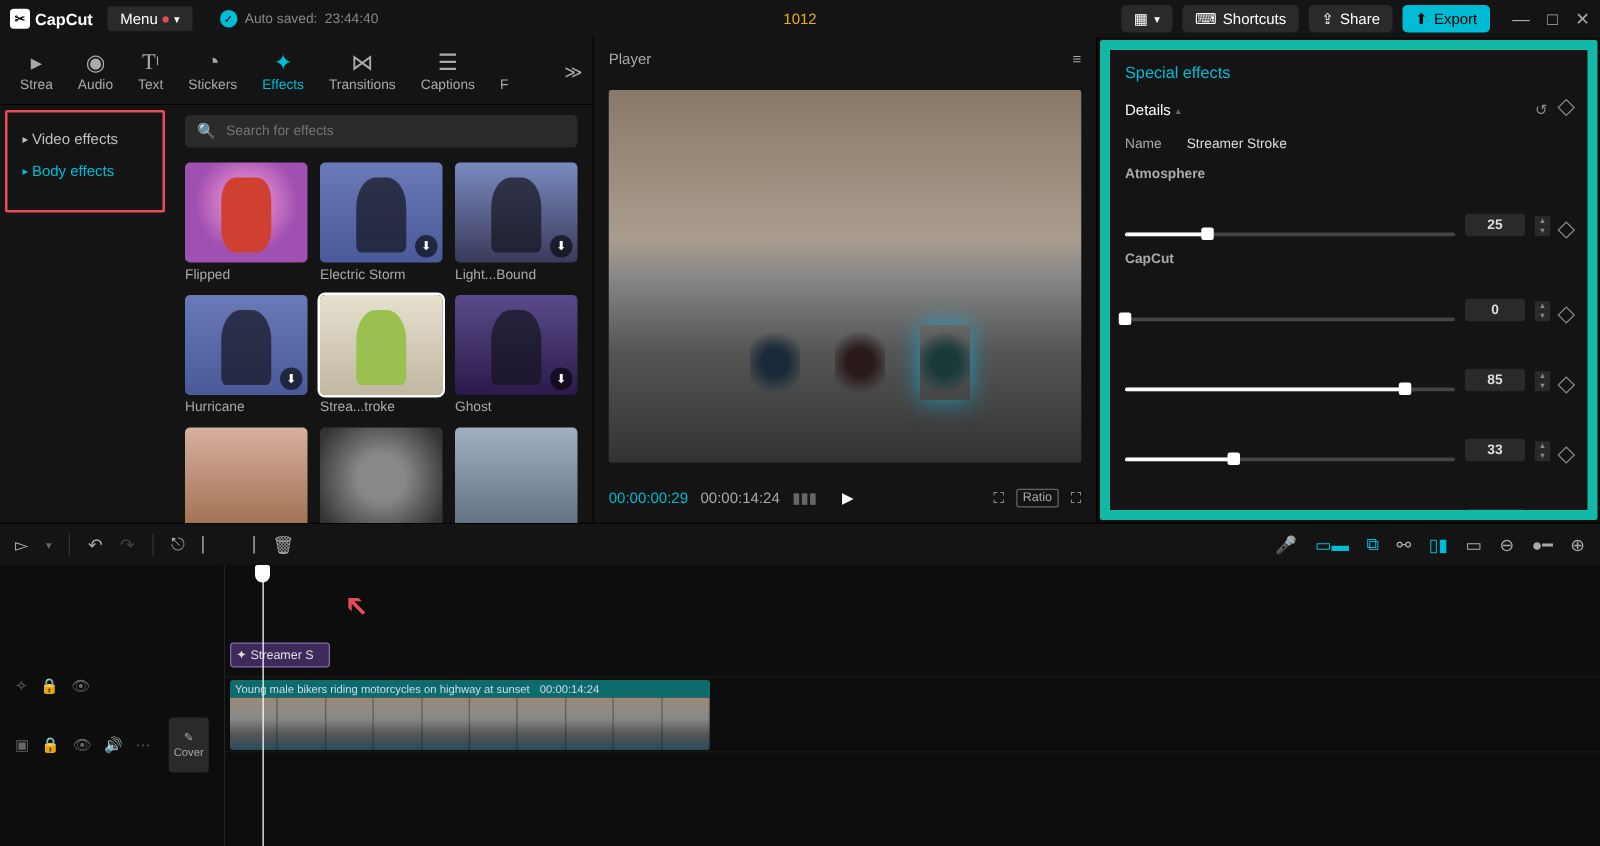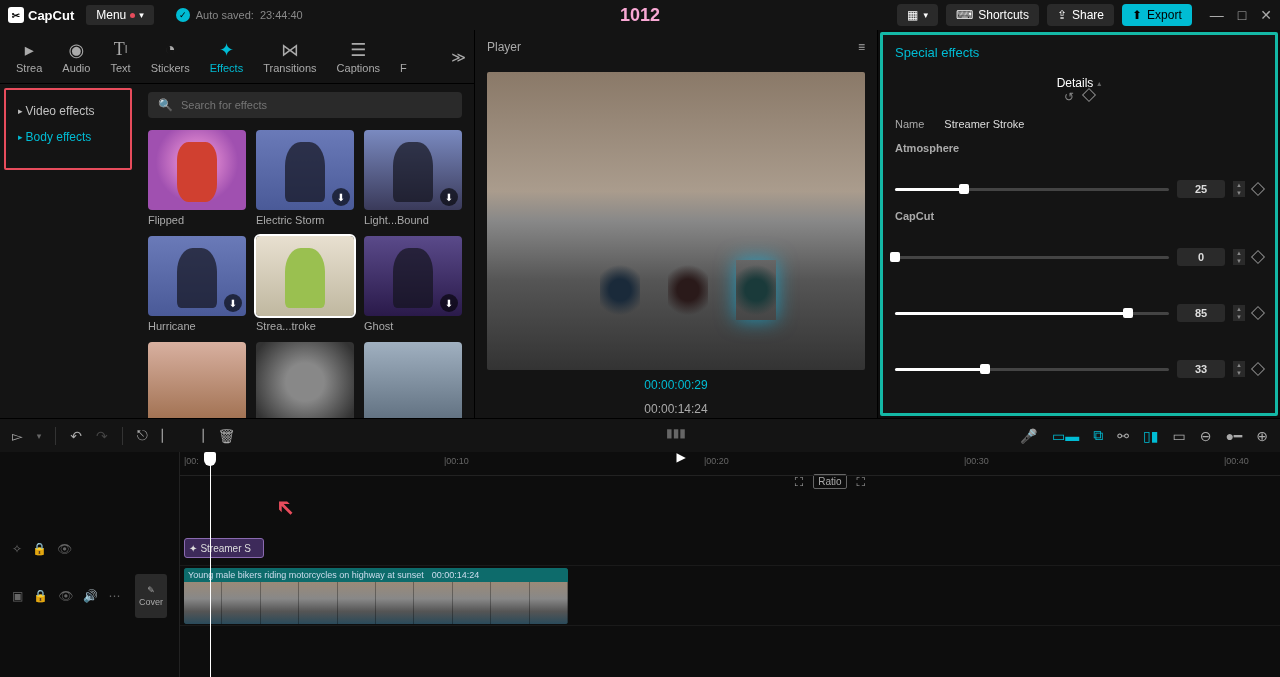--- a/index.html
+++ b/index.html
@@ -5,21 +5,21 @@
 * { margin: 0; padding: 0; box-sizing: border-box; font-family: -apple-system, BlinkMacSystemFont, "Segoe UI", sans-serif; }
 body { background: #0d0d0d; color: #c0c0c0; font-size: 12px; width: 1280px; height: 677px; overflow: hidden; }
 
 .titlebar { height: 30px; background: #141414; display: flex; align-items: center; padding: 0 8px; gap: 12px; }
 .logo { display: flex; align-items: center; gap: 4px; font-weight: bold; color: #fff; font-size: 13px; }
 .logo-icon { width: 16px; height: 16px; background: #fff; border-radius: 3px; display: flex; align-items: center; justify-content: center; color: #000; font-size: 10px; }
 .menu-btn { background: #2a2a2a; color: #fff; padding: 3px 10px; border-radius: 3px; display: flex; align-items: center; gap: 4px; cursor: pointer; }
 .menu-dot { width: 5px; height: 5px; background: #e74c5c; border-radius: 50%; }
 .autosave { display: flex; align-items: center; gap: 6px; color: #888; font-size: 11px; margin-left: 10px; }
 .check-icon { width: 14px; height: 14px; background: #00bcd4; border-radius: 50%; display: flex; align-items: center; justify-content: center; color: #000; font-size: 9px; }
-.title-center { position: absolute; left: 50%; transform: translateX(-50%); color: #f9a8d4; font-size: 18px; font-weight: bold; }
+.title-center { position: absolute; left: 50%; transform: translateX(-50%); color: #eab308; font-size: 12px; }
 .titlebar-right { margin-left: auto; display: flex; align-items: center; gap: 8px; }
 .top-btn { background: #2a2a2a; color: #fff; padding: 4px 10px; border-radius: 4px; display: flex; align-items: center; gap: 5px; cursor: pointer; font-size: 12px; }
 .export-btn { background: #00bcd4; color: #000; font-weight: 500; }
 .win-controls { display: flex; gap: 14px; margin-left: 10px; color: #aaa; }
 .win-btn { cursor: pointer; font-size: 14px; }
 
 .main-area { display: flex; height: 388px; }
 
 .left-panel { width: 475px; background: #141414; border-right: 1px solid #000; display: flex; flex-direction: column; }
 .tool-tabs { display: flex; height: 54px; align-items: center; padding: 0 8px; gap: 4px; border-bottom: 1px solid #000; position: relative; }
@@ -45,38 +45,38 @@
 .effect-label { margin-top: 4px; font-size: 11px; color: #aaa; white-space: nowrap; overflow: hidden; text-overflow: ellipsis; }
 
 .player-panel { flex: 1; background: #141414; display: flex; flex-direction: column; border-right: 1px solid #000; }
 .player-header { height: 34px; display: flex; align-items: center; padding: 0 12px; justify-content: space-between; color: #aaa; font-size: 12px; }
 .player-menu-icon { cursor: pointer; }
 .player-video { flex: 1; margin: 8px 12px; background: linear-gradient(to bottom, #8a7968 0%, #aa9c8d 40%, #888 50%, #555 70%, #333 100%); border-radius: 2px; position: relative; }
 .biker { position: absolute; bottom: 50px; width: 40px; height: 60px; }
 .biker1 { left: 30%; background: radial-gradient(circle, #1a2a3a 30%, transparent 70%); }
 .biker2 { left: 48%; background: radial-gradient(circle, #2a1a1a 30%, transparent 70%); }
 .biker3 { left: 66%; background: radial-gradient(circle, #1a3a3a 30%, transparent 70%); box-shadow: 0 0 20px rgba(0,200,255,0.6); }
-.player-controls { height: 40px; display: flex; align-items: center; padding: 0 12px; gap: 10px; flex-direction: column; }
+.player-controls { height: 40px; display: flex; align-items: center; padding: 0 12px; gap: 10px; }
 .timecode-current { color: #00bcd4; font-size: 12px; }
 .timecode-total { color: #aaa; font-size: 12px; }
 .play-btn { margin-left: 10px; color: #fff; cursor: pointer; }
 .pc-right { margin-left: auto; display: flex; gap: 10px; align-items: center; color: #aaa; }
 .ratio-box { border: 1px solid #666; padding: 1px 4px; font-size: 10px; border-radius: 2px; cursor: pointer; }
 
-.right-panel { width: 398px; background: #141414; border: 3px solid #14b8a6; margin: 2px; border-radius: 2px; display: flex; flex-direction: column; overflow: hidden; }
+.right-panel { width: 398px; background: #141414; border: 8px solid #14b8a6; margin: 2px; border-radius: 2px; display: flex; flex-direction: column; overflow: hidden; }
 .rp-title { padding: 10px 12px; color: #00bcd4; font-size: 13px; font-weight: 500; }
-.rp-details-header { padding: 6px 24px; display: flex; align-items: center; justify-content: space-between; flex-direction: column; }
+.rp-details-header { padding: 6px 12px; display: flex; align-items: flex-end; justify-content: space-between; }
 .rp-details-label { color: #fff; font-size: 12px; display: flex; align-items: center; gap: 4px; }
 .rp-header-icons { display: flex; gap: 10px; color: #888; }
 .rp-icon-btn { cursor: pointer; }
 .rp-name-row { padding: 8px 12px; display: flex; gap: 20px; font-size: 11px; color: #aaa; }
 .rp-name-val { color: #ddd; }
 .param-row { padding: 4px 12px 8px; font-weight: bold; }
 .param-label { font-size: 11px; color: #aaa; margin-bottom: 6px; }
-.param-controls { display: flex; align-items: center; gap: 8px; margin-top: 26px; }
+.param-controls { display: flex; align-items: flex-end; gap: 8px; margin-top: 26px; }
 .slider-track { flex: 1; height: 3px; background: #444; border-radius: 2px; position: relative; cursor: pointer; }
 .slider-fill { height: 100%; background: #fff; border-radius: 2px; }
 .slider-thumb { position: absolute; top: -4px; width: 10px; height: 10px; background: #fff; border-radius: 2px; transform: translateX(-50%); }
 .param-value { width: 48px; padding: 3px 4px; background: #2a2a2a; border-radius: 3px; text-align: center; font-size: 11px; color: #ddd; }
 .spinner { display: flex; flex-direction: column; gap: 0; }
 .spinner-btn { width: 12px; height: 8px; background: #2a2a2a; font-size: 6px; display: flex; align-items: center; justify-content: center; cursor: pointer; color: #888; }
 .diamond { width: 10px; height: 10px; border: 1px solid #888; transform: rotate(45deg); cursor: pointer; }
 
 .timeline-toolbar { height: 34px; background: #141414; border-top: 1px solid #000; display: flex; align-items: center; padding: 0 12px; gap: 14px; }
 .tl-tool { color: #aaa; cursor: pointer; font-size: 14px; }
@@ -430,27 +430,20 @@
       <span>👁</span>
       <span>🔊</span>
       <span>⋯</span>
       <div class="cover-btn">
         <span>✎</span>
         <span>Cover</span>
       </div>
     </div>
   </div>
   <div class="timeline-right">
-    <div class="ruler">
-      <span class="ruler-mark" style="left:4px">|00:</span>
-      <span class="ruler-mark" style="left:264px">|00:10</span>
-      <span class="ruler-mark" style="left:524px">|00:20</span>
-      <span class="ruler-mark" style="left:784px">|00:30</span>
-      <span class="ruler-mark" style="left:1044px">|00:40</span>
-    </div>
     <div style="height:56px;position:relative">
       <span class="arrow-annotation" style="left:95px;top:18px">➔</span>
     </div>
     <div class="track">
       <div class="effect-clip" style="left:4px;width:80px">
         <span>✦</span>
         <span>Streamer S</span>
       </div>
     </div>
     <div class="track tall">

